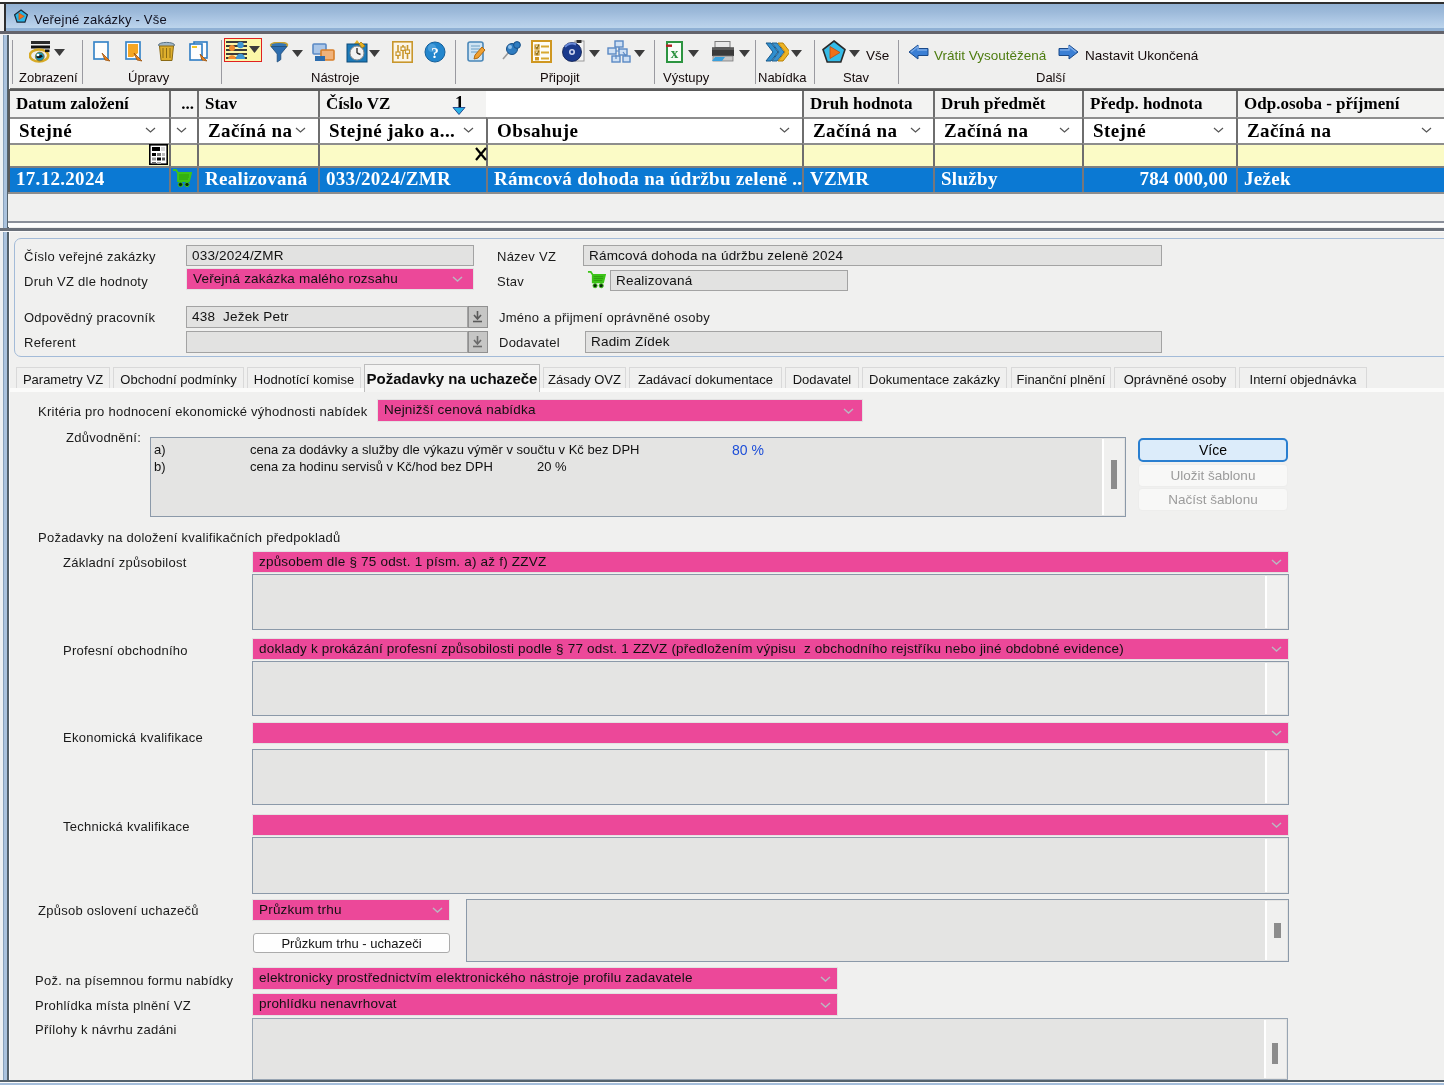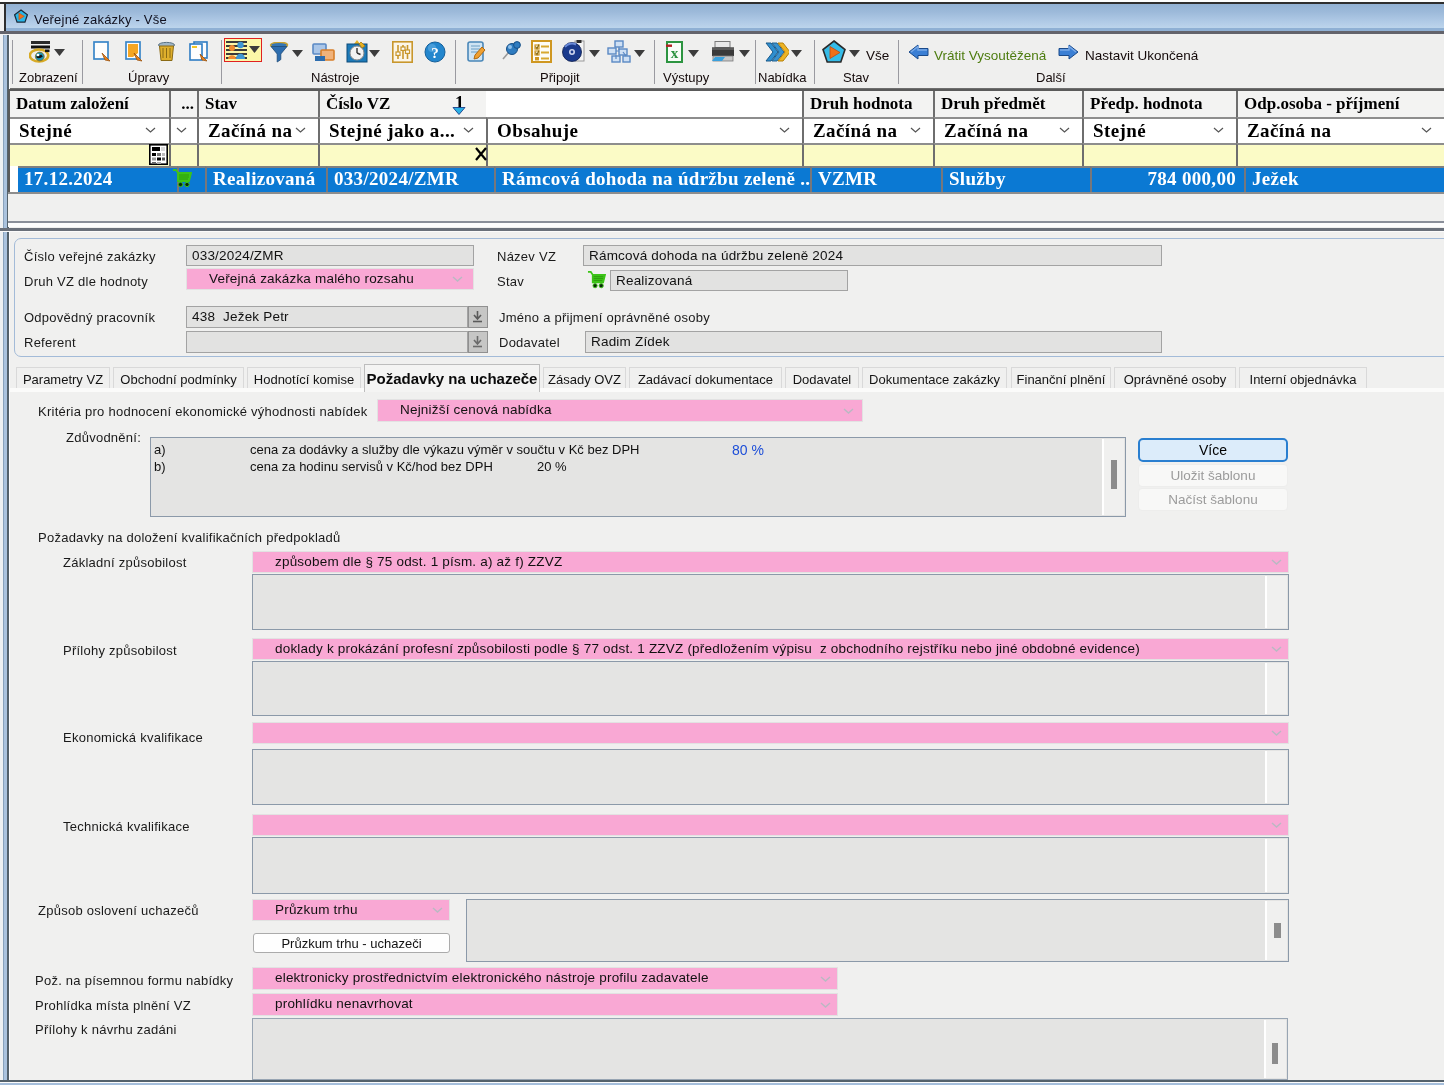--- a/index.html
+++ b/index.html
@@ -1,27 +1,27 @@
 <!DOCTYPE html>
 <html><head><meta charset="utf-8"><style>
 html,body{margin:0;padding:0;}
 body{width:1444px;height:1085px;overflow:hidden;background:#f0f0ef;font-family:"Liberation Sans",sans-serif;}
 #root{position:absolute;left:0;top:0;width:1444px;height:1085px;}
 .abs{position:absolute;}
 .lbl{position:absolute;font-size:13px;color:#1a1a1a;white-space:nowrap;letter-spacing:0.25px;}
 .inp{position:absolute;background:#e2e2e1;border:1px solid #a3a3a3;box-sizing:border-box;font-size:13.5px;letter-spacing:0.2px;color:#111;padding:2px 0 0 5px;white-space:nowrap;overflow:hidden;}
-.cmb{position:absolute;background:#f9a8d4;border:1px solid #e2e2e2;box-sizing:border-box;font-size:13.5px;letter-spacing:0.2px;color:#111;padding:2px 0 0 22px;white-space:nowrap;overflow:hidden;}
+.cmb{position:absolute;background:#ec4899;border:1px solid #e2e2e2;box-sizing:border-box;font-size:13.5px;letter-spacing:0.2px;color:#111;padding:2px 0 0 6px;white-space:nowrap;overflow:hidden;}
 .chev{position:absolute;width:11px;height:6px;}
 .ta{position:absolute;background:#e4e4e3;border:1px solid #8b99a9;box-sizing:border-box;}
 .track{position:absolute;top:1px;bottom:1px;right:1px;width:20px;background:#f0f0ef;border-left:2px solid #fff;}
 .thumb{position:absolute;background:#8c8c8c;}
 .gh{position:absolute;top:91px;height:26px;background:#f3f3f2;border-left:2px solid #6e6e6e;box-sizing:border-box;font-family:"Liberation Serif",serif;font-weight:bold;font-size:17px;color:#000;padding:3px 0 16px 6px;white-space:nowrap;overflow:hidden;}
 .gf{position:absolute;top:117px;height:26px;background:#fff;border-left:2px solid #6e6e6e;border-top:2px solid #8d8d8d;box-sizing:border-box;font-family:"Liberation Serif",serif;font-weight:bold;font-size:19px;color:#000;letter-spacing:0.4px;padding:1px 0 0 9px;white-space:nowrap;overflow:hidden;}
 .gy{position:absolute;top:143px;height:23px;background:#fbfbc6;border-left:2px solid #6e6e6e;border-top:2px solid #8d8d8d;box-sizing:border-box;}
-.gb{position:absolute;top:166px;height:34px;background:#0b79d3;border-left:2px solid #77777b;border-top:2px solid #808080;box-sizing:border-box;font-family:"Liberation Serif",serif;font-weight:bold;font-size:19px;color:#fff;letter-spacing:0.3px;padding:0px 0 0 6px;white-space:nowrap;overflow:hidden;margin-left:8px;}
+.gb{position:absolute;top:166px;height:34px;background:#0b79d3;border-left:2px solid #77777b;border-top:2px solid #808080;box-sizing:border-box;font-family:"Liberation Serif",serif;font-weight:bold;font-size:19px;color:#fff;letter-spacing:0.3px;padding:0px 0 0 6px;white-space:nowrap;overflow:hidden;}
 .tbl{position:absolute;top:70px;font-size:13px;color:#140a0a;white-space:nowrap;}
 .sep{position:absolute;top:40px;height:44px;width:1px;background:#9a9aa0;}
 .tab{position:absolute;top:367px;height:22px;background:#f0f0ef;border:1px solid #d9d9d9;border-bottom:none;box-sizing:border-box;font-size:13px;color:#141414;text-align:center;padding-top:4px;white-space:nowrap;}
 .btn2{position:absolute;left:1138px;width:150px;height:23px;background:#f8f8f7;border:1px solid #ededec;border-radius:4px;box-sizing:border-box;color:#9b9b9b;font-size:13.5px;text-align:center;padding-top:3px;}
 </style></head>
 <body>
 <div id="root">
 
 <div class="abs" style="left:0;top:0;width:1444px;height:2px;background:#fdfdfd"></div>
 <div class="abs" style="left:0;top:2px;width:1444px;height:2px;background:#2e2e2e"></div>
@@ -460,21 +460,21 @@
 
 <div class="lbl" style="left:63px;top:555px">Základní způsobilost</div>
 <div class="cmb" style="left:252px;top:551px;width:1037px;height:22px">způsobem dle § 75 odst. 1 písm. a) až f) ZZVZ</div>
 <svg class="chev" style="left:1271px;top:559px" viewBox="0 0 11 6">
       <path d="M1 1 L5.5 5 L10 1" fill="none" stroke="#b9b9c2" stroke-width="1.4"></path>
     </svg>
 <div class="ta" style="left:252px;top:574px;width:1037px;height:56px">
       <div class="track"></div>
     </div>
 
-<div class="lbl" style="left:63px;top:643px">Přílohy způsobilost</div>
+<div class="lbl" style="left:63px;top:643px">Profesní obchodního</div>
 <div class="cmb" style="left:252px;top:638px;width:1037px;height:22px">doklady k prokázání profesní způsobilosti podle § 77 odst. 1 ZZVZ (předložením výpisu&nbsp; z obchodního rejstříku nebo jiné obdobné evidence)</div>
 <svg class="chev" style="left:1271px;top:646px" viewBox="0 0 11 6">
       <path d="M1 1 L5.5 5 L10 1" fill="none" stroke="#b9b9c2" stroke-width="1.4"></path>
     </svg>
 <div class="ta" style="left:252px;top:661px;width:1037px;height:55px">
       <div class="track"></div>
     </div>
 
 <div class="lbl" style="left:63px;top:730px">Ekonomická kvalifikace</div>
 <div class="cmb" style="left:252px;top:722px;width:1037px;height:22px"></div>

